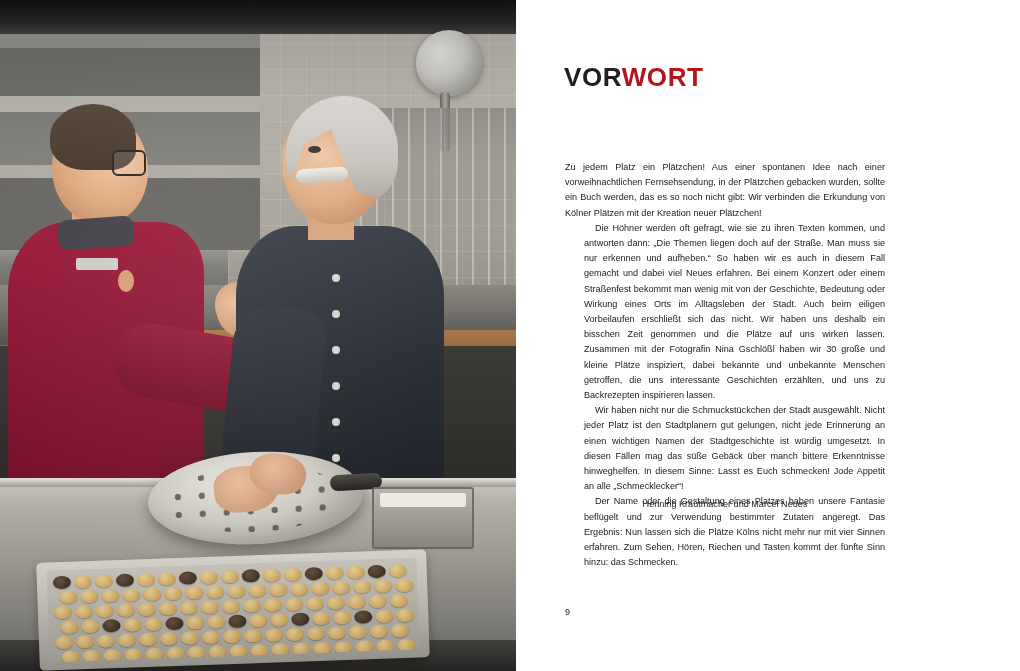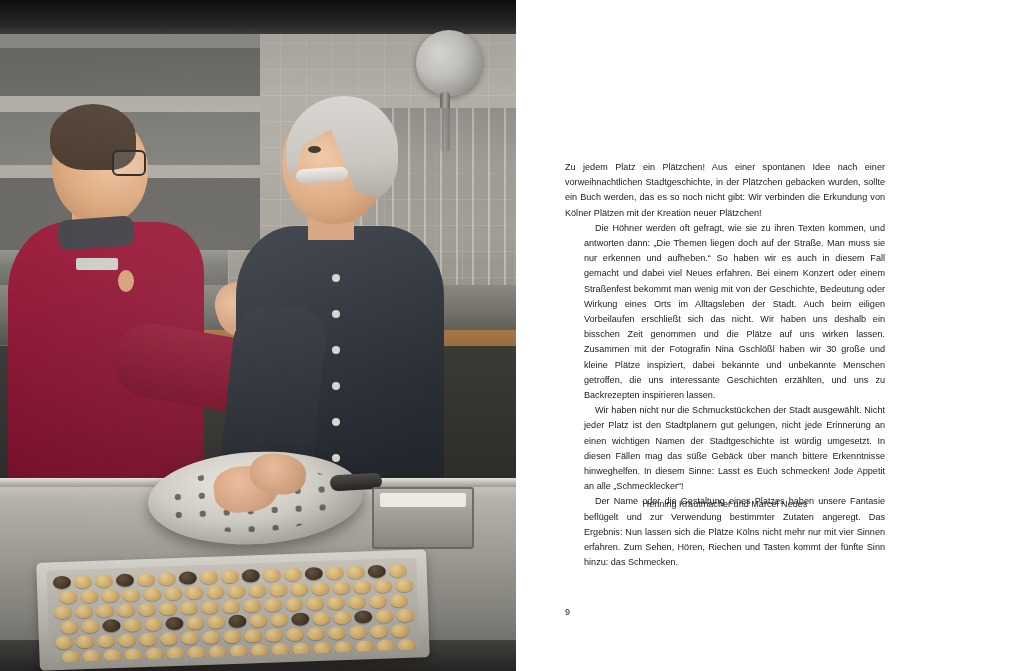--- a/index.html
+++ b/index.html
@@ -495,23 +495,26 @@
           <div class="cookie" style="left: 348px; top: 81px;"></div>
         </div>
     </div>
 
     <div class="photo-shade"></div>
   </div>
 
   <div class="gutter-line"></div>
 
   <div class="text-pane">
+    <div class="headline">
+      <span>VOR</span><span class="accent">WORT</span>
+    </div>
 
     <div class="body-copy" id="body-copy">
-        <p class="">Zu jedem Platz ein Plätzchen! Aus einer spontanen Idee nach einer vorweihnachtlichen Stadtgeschichte, in der Plätzchen gebacken wurden, sollte ein Buch werden, das es so noch nicht gibt: Wir verbinden die Erkundung von Kölner Plätzen mit der Kreation neuer Plätzchen!</p>
+        <p class="">Zu jedem Platz ein Plätzchen! Aus einer spontanen Idee nach einer vorweihnachtlichen Fernsehsendung, in der Plätzchen gebacken wurden, sollte ein Buch werden, das es so noch nicht gibt: Wir verbinden die Erkundung von Kölner Plätzen mit der Kreation neuer Plätzchen!</p>
         <p class="indent">Die Höhner werden oft gefragt, wie sie zu ihren Texten kommen, und antworten dann: „Die Themen liegen doch auf der Straße. Man muss sie nur erkennen und aufheben.“ So haben wir es auch in diesem Fall gemacht und dabei viel Neues erfahren. Bei einem Konzert oder einem Straßenfest bekommt man wenig mit von der Geschichte, Bedeutung oder Wirkung eines Orts im Alltagsleben der Stadt. Auch beim eiligen Vorbeilaufen erschließt sich das nicht. Wir haben uns deshalb ein bisschen Zeit genommen und die Plätze auf uns wirken lassen. Zusammen mit der Fotografin Nina Gschlößl haben wir 30 große und kleine Plätze inspiziert, dabei bekannte und unbekannte Menschen getroffen, die uns interessante Geschichten erzählten, und uns zu Backrezepten inspirieren lassen.</p>
         <p class="indent">Wir haben nicht nur die Schmuckstückchen der Stadt ausgewählt. Nicht jeder Platz ist den Stadtplanern gut gelungen, nicht jede Erinnerung an einen wichtigen Namen der Stadtgeschichte ist würdig umgesetzt. In diesen Fällen mag das süße Gebäck über manch bittere Erkenntnisse hinweghelfen. In diesem Sinne: Lasst es Euch schmecken! Jode Appetit an alle „Schmecklecker“!</p>
         <p class="indent">Der Name oder die Gestaltung eines Platzes haben unsere Fantasie beflügelt und zur Verwendung bestimmter Zutaten angeregt. Das Ergebnis: Nun lassen sich die Plätze Kölns nicht mehr nur mit vier Sinnen erfahren. Zum Sehen, Hören, Riechen und Tasten kommt der fünfte Sinn hinzu: das Schmecken.</p>
       </div>
 
     <div class="signature">Henning Krautmacher und Marcel Neues</div>
 
     <div class="folio">9</div>
   </div>
 </div>

